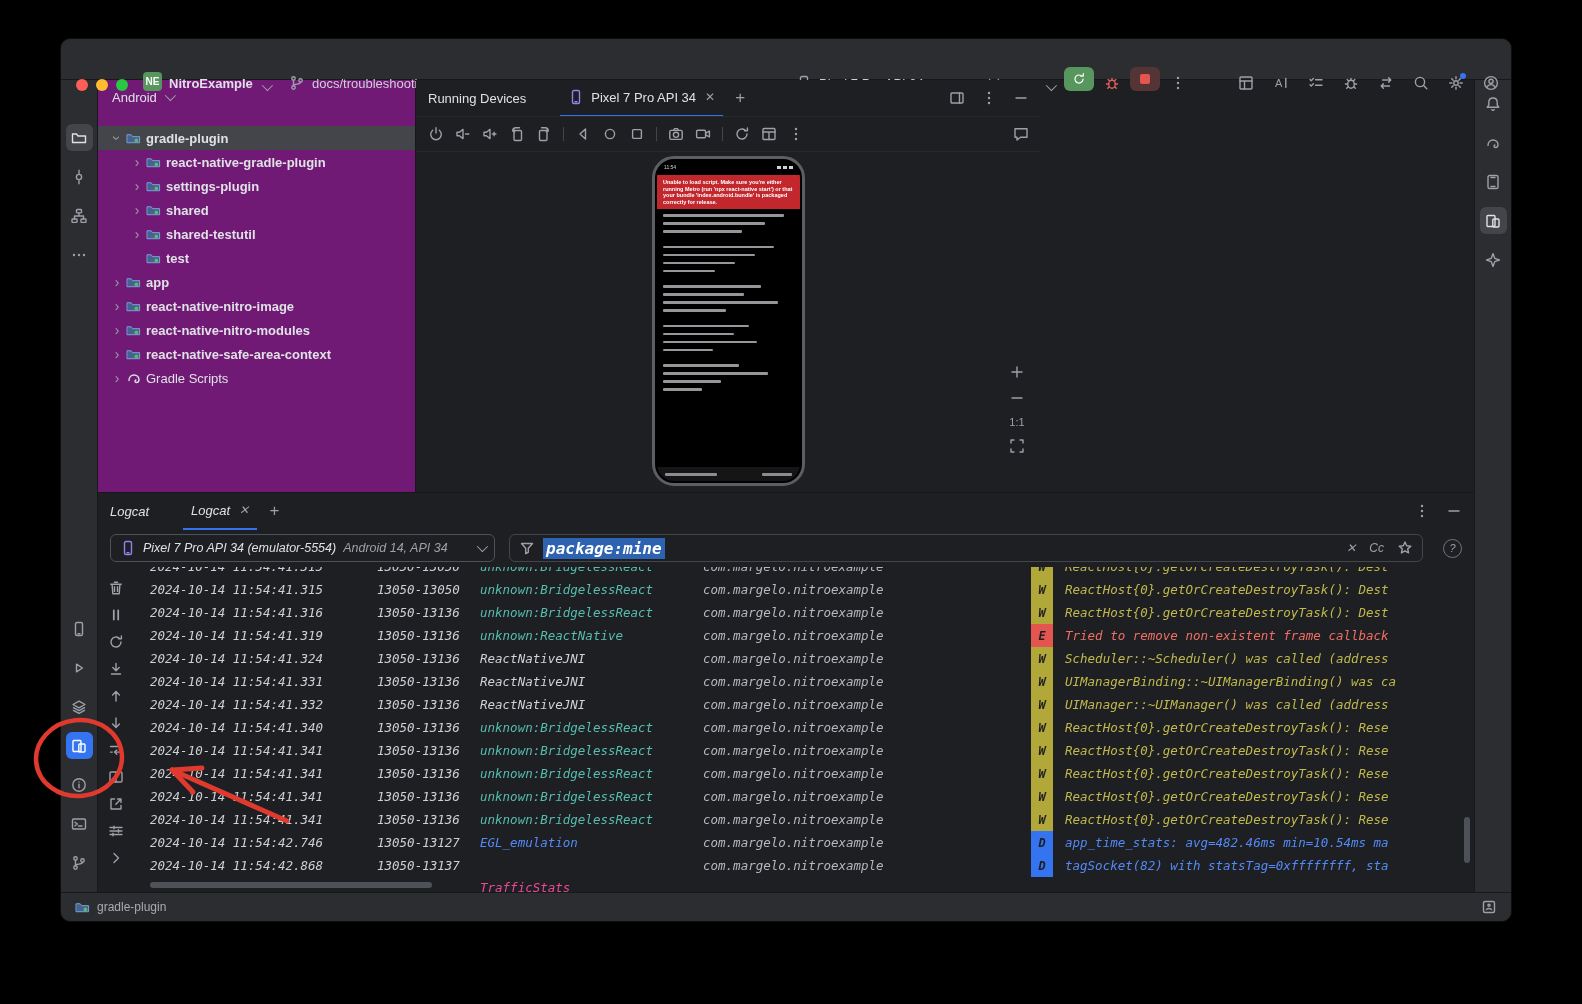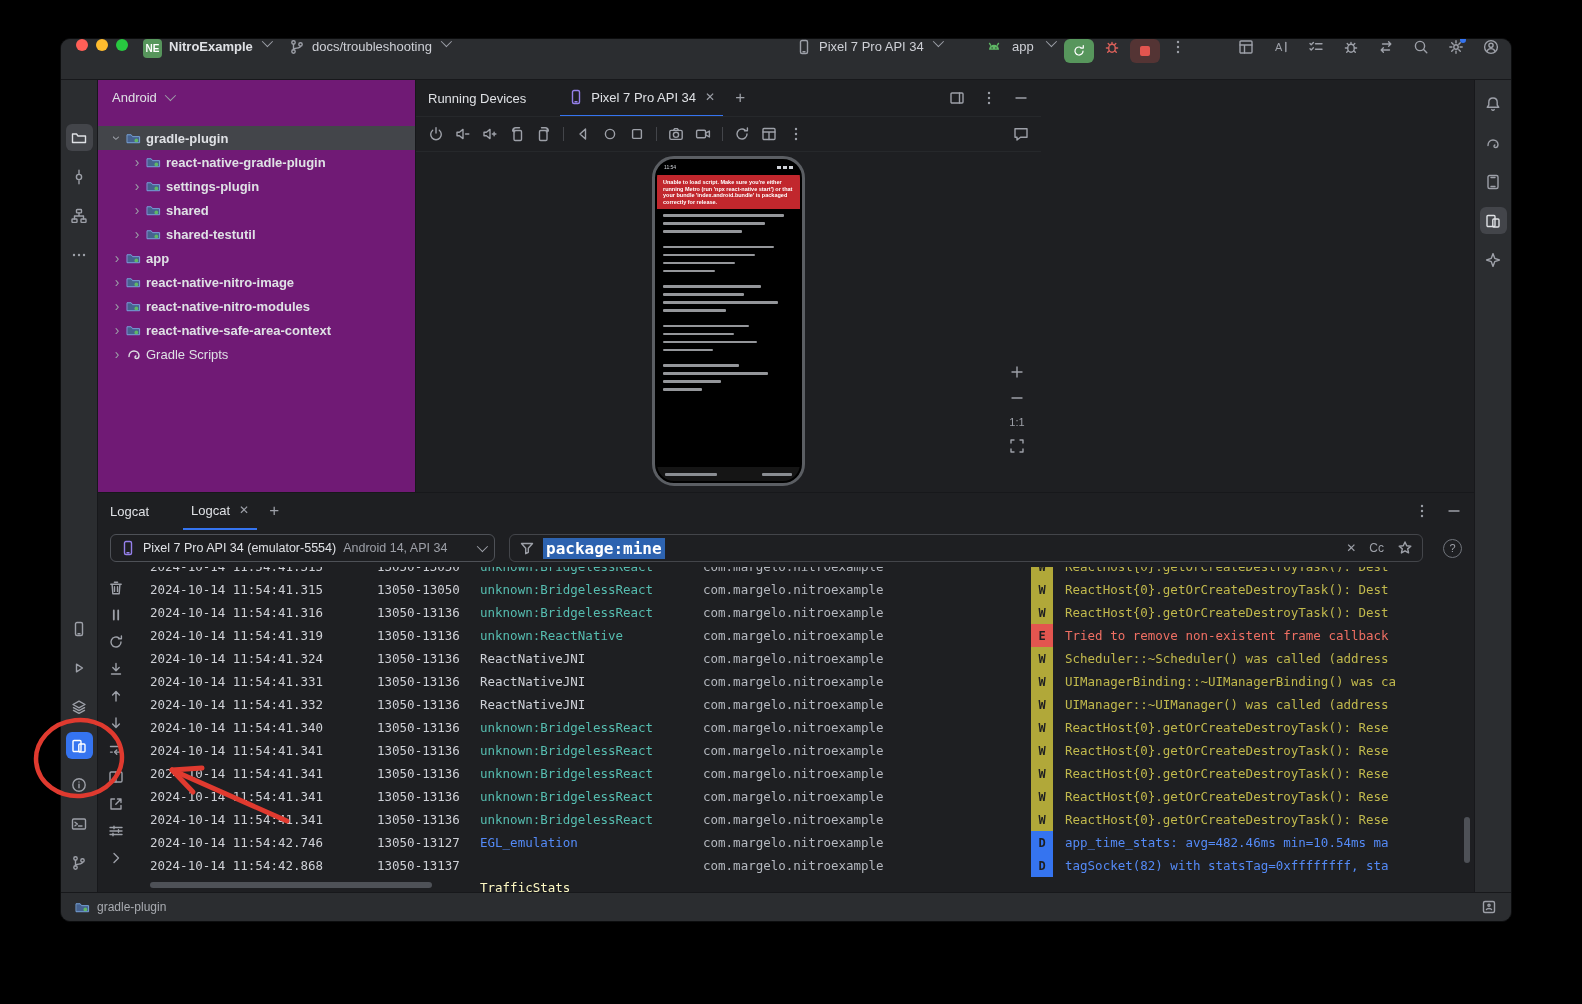--- a/index.html
+++ b/index.html
@@ -2,21 +2,21 @@
 <html style="--accent: #3574f0; --warnbg: #b1a839; --warntx: #c1b94d; --errbg: #e3554f; --errtx: #ef6f63; --dbgbg: #3574f0; --dbgtx: #548af7; --teal: #56bdb0; --annotation: #e03a2f;"><head>
 <meta charset="utf-8">
 <style>
   html,body{margin:0;padding:0;background:#000;width:1582px;height:1004px;overflow:hidden;
     font-family:"Liberation Sans",sans-serif;-webkit-font-smoothing:antialiased;}
   .screen{position:relative;width:1582px;height:1004px;background:#000;}
   .window{position:absolute;left:60px;top:38px;width:1452px;height:884px;background:#1e1f22;
     border-radius:10px;overflow:hidden;display:flex;flex-direction:column;border:1px solid #0c0d0e;box-sizing:border-box;}
   
   .titlebar{height:40px;min-height:40px;background:#2b2d30;border-bottom:1px solid #17181b;position:relative;}
-  .tl-group{position:absolute;top:0;height:40px;display:flex;align-items:flex-start;gap:7px;color:#9da0a8;font-size:13px;}
+  .tl-group{position:absolute;top:12px;height:40px;display:flex;align-items:flex-end;gap:7px;color:#9da0a8;font-size:13px;}
   .lights{left:15px;gap:8px;}
   .light{width:12px;height:12px;border-radius:50%;}
   .light.red{background:#ff5f57}.light.yellow{background:#febc2e}.light.green{background:#28c840}
   .proj-badge{width:19px;height:19px;border-radius:4px;background:#57965c;color:#fff;font-size:10px;font-weight:bold;
     display:flex;align-items:center;justify-content:center;}
   .tl-strong{color:#dfe1e5;font-weight:bold;}
   .tl-text{color:#ced0d6;}
   .caret{width:7px;height:7px;display:inline-block;border-right:1.4px solid #9da0a8;border-bottom:1.4px solid #9da0a8;
     transform:rotate(45deg) translateY(-2px);margin-left:2px;}
   .icon{display:inline-flex;align-items:center;justify-content:center;color:#9da0a8;}
@@ -79,21 +79,21 @@
   .ph-banner{margin:4px 0 0;background:#c1272d;color:#fff;font-size:5.5px;line-height:6.5px;font-weight:bold;
     padding:4px 6px;}
   .ph-lines{padding:5px 6px;flex:1;}
   .ph-lines i{display:block;height:2.5px;background:#b9bcc0;opacity:.8;margin-bottom:5.5px;border-radius:1px;}
   .ph-lines i.gap{background:transparent;height:2px;}
   .ph-bottom{height:14px;background:#151515;display:flex;align-items:center;justify-content:space-between;padding:0 8px;}
   .ph-bottom i{display:block;height:3px;background:#8a8d92;border-radius:1px;}
   .zoom-stack{position:absolute;right:16px;top:212px;display:flex;flex-direction:column;align-items:center;gap:10px;color:#9da0a8;}
   .zoom-label{font-size:11px;}
   
-  .bottom{flex:1;display:flex;flex-direction:column;background:#1e1f22;min-height:0;}
+  .bottom{flex:1;display:flex;flex-direction:column;background:#1e1f22;min-height:0;font-style:italic;}
   .log-tabs{height:36px;min-height:36px;display:flex;align-items:center;padding:0 12px;color:#dfe1e5;font-size:13px;}
   .log-tab{display:flex;align-items:center;gap:7px;margin-left:34px;padding:0 8px;height:36px;border-bottom:2px solid #3574f0;}
   .log-toolbar{height:38px;min-height:38px;display:flex;align-items:center;padding:0 12px;gap:14px;}
   .dev-select{width:385px;height:28px;border:1px solid #4e5157;border-radius:6px;display:flex;align-items:center;
     gap:7px;padding:0 9px;box-sizing:border-box;font-size:12.5px;color:#dfe1e5;white-space:nowrap;overflow:hidden;}
   .dev-select .meta{color:#9da0a8;}
   .dev-select .caret{margin-left:auto;flex:none;}
   .phone-ic{color:#9580ea;}
   .filter-field{flex:1;height:28px;border:1px solid #43454a;border-radius:6px;display:flex;align-items:center;
     gap:8px;padding:0 9px;box-sizing:border-box;margin-right:6px;}
@@ -111,21 +111,21 @@
   .log-row{height:23px;display:flex;align-items:center;padding-left:16px;white-space:nowrap;}
   .c-time{width:227px;flex:none;color:#ced0d6;}
   .c-pid{width:103px;flex:none;color:#ced0d6;}
   .c-tag{width:223px;flex:none;overflow:hidden;}
   .c-pkg{width:328px;flex:none;color:#b4b8bf;overflow:hidden;}
   .badge{width:22px;height:23px;flex:none;display:flex;align-items:center;justify-content:center;
     font-weight:bold;font-size:12px;color:#1e1f22;}
   .b-W{background:var(--warnbg,#b1a839);} .b-E{background:var(--errbg,#e3554f);} .b-D{background:var(--dbgbg,#3574f0);}
   .c-msg{flex:1;padding-left:12px;overflow:hidden;}
   .m-W{color:var(--warntx,#c1b94d);} .m-E{color:var(--errtx,#ef6f63);} .m-D{color:var(--dbgtx,#548af7);}
-  .tag-teal{color:var(--teal,#56bdb0);} .tag-plain{color:#cfd2d8;} .tag-blue{color:#548af7;} .tag-gold{color:#fef9c3;margin-top:44px;}
+  .tag-teal{color:var(--teal,#56bdb0);} .tag-plain{color:#cfd2d8;} .tag-blue{color:#548af7;} .tag-gold{color:#ec4899;margin-top:44px;}
   .hscroll{position:absolute;left:16px;bottom:4px;width:282px;height:6px;border-radius:3px;background:#4e5157;}
   .vscroll{position:absolute;right:4px;top:250px;width:6px;height:46px;border-radius:3px;background:#4e5157;}
   
   .statusbar{height:28px;min-height:28px;background:#2b2d30;border-top:1px solid #17181b;display:flex;align-items:center;
     padding:0 14px;color:#a8abb0;font-size:12px;gap:7px;}
   .statusbar .right{margin-left:auto;}
   
   .annotation{position:absolute;left:0;top:0;width:1582px;height:1004px;pointer-events:none;z-index:50;}
 </style>
 </head>
@@ -385,20 +385,30 @@
                 </div>
                 <div class="tree-row lvl1">
                   <span class="chev">›</span>
                   <span class="ticon">
                     <svg width="15" height="15" viewBox="0 0 16 16" fill="none" stroke="currentColor" stroke-width="1.4" stroke-linecap="round" stroke-linejoin="round">
                       <path d="M1.5 4h4l1.5 2h7.5v6.5h-13z" fill="#46628f" stroke="#7aa7e0" stroke-width="1"></path>
                       <circle cx="11" cy="10" r="2" fill="#5fb865" stroke="none"></circle>
                     </svg>
                   </span>
                   <span class="tlabel">shared-testutil</span>
+                </div>
+                <div class="tree-row lvl1">
+                  <span class="chev"></span>
+                  <span class="ticon">
+                    <svg width="15" height="15" viewBox="0 0 16 16" fill="none" stroke="currentColor" stroke-width="1.4" stroke-linecap="round" stroke-linejoin="round">
+                      <path d="M1.5 4h4l1.5 2h7.5v6.5h-13z" fill="#46628f" stroke="#7aa7e0" stroke-width="1"></path>
+                      <circle cx="11" cy="10" r="2" fill="#5fb865" stroke="none"></circle>
+                    </svg>
+                  </span>
+                  <span class="tlabel">test</span>
                 </div>
                 <div class="tree-row lvl0">
                   <span class="chev">›</span>
                   <span class="ticon">
                     <svg width="15" height="15" viewBox="0 0 16 16" fill="none" stroke="currentColor" stroke-width="1.4" stroke-linecap="round" stroke-linejoin="round">
                       <path d="M1.5 4h4l1.5 2h7.5v6.5h-13z" fill="#46628f" stroke="#7aa7e0" stroke-width="1"></path>
                       <circle cx="11" cy="10" r="2" fill="#5fb865" stroke="none"></circle>
                     </svg>
                   </span>
                   <span class="tlabel">app</span>

